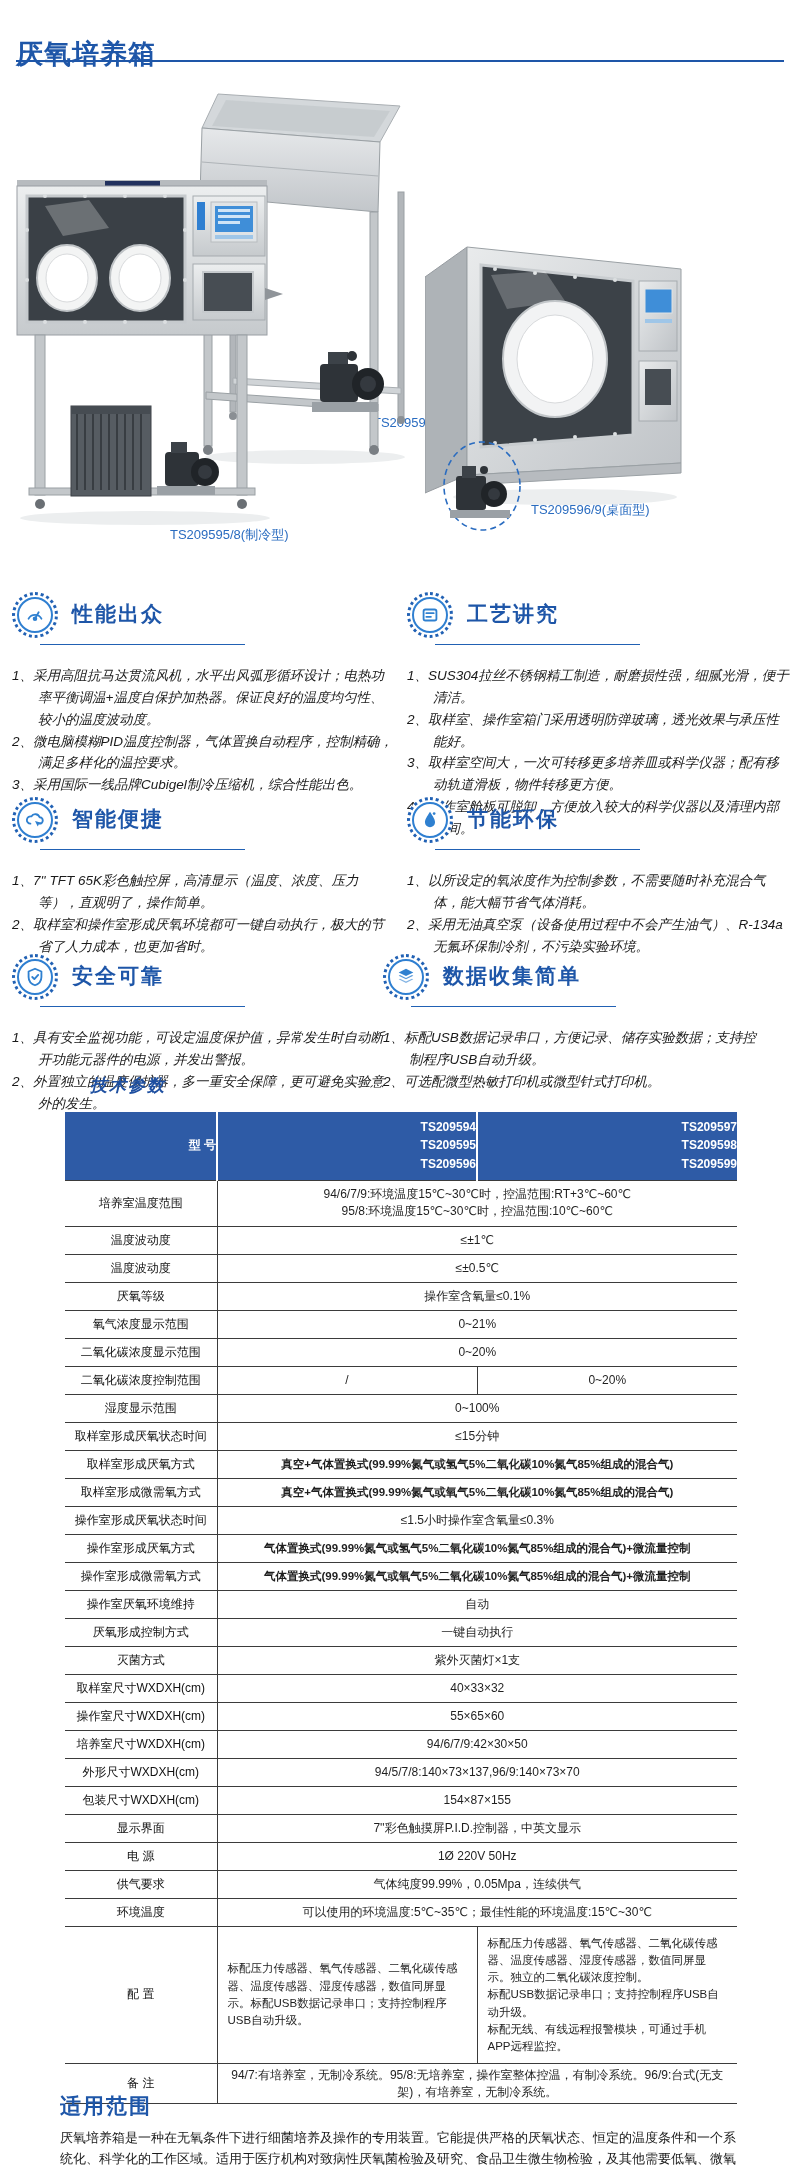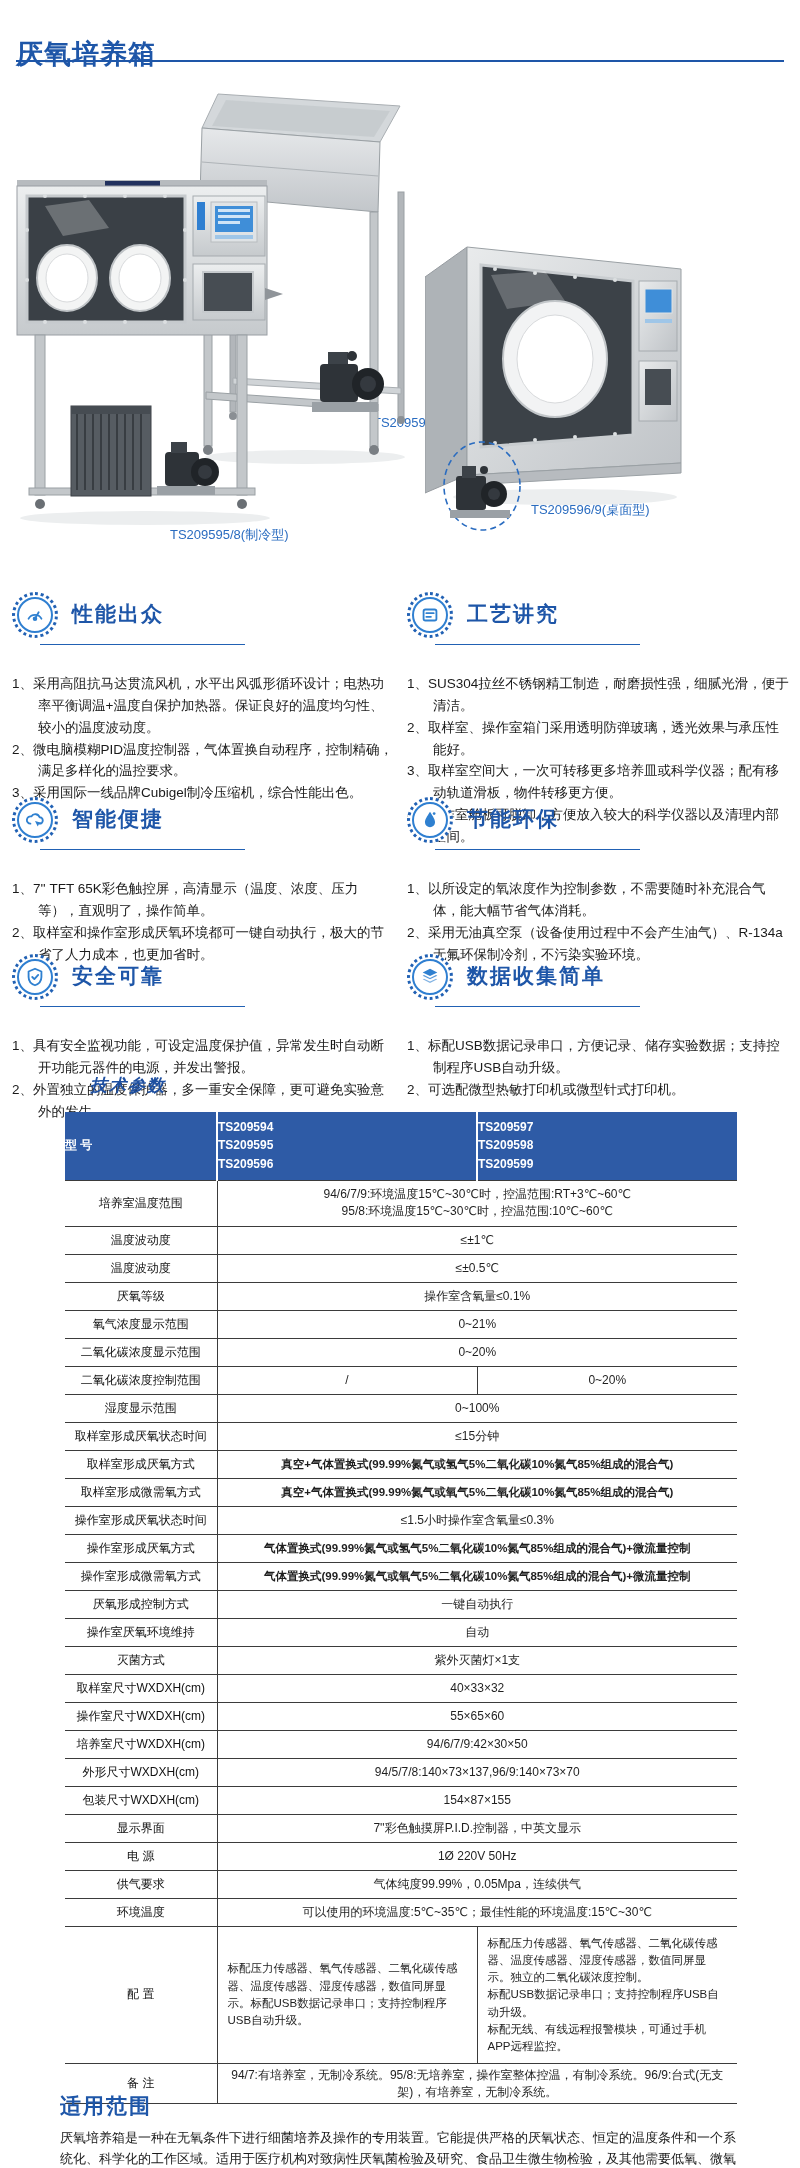--- a/index.html
+++ b/index.html
@@ -32,36 +32,36 @@
   }
   .badge-inner {
     width:36px; height:36px; border-radius:50%; border:2px solid #2f7fd1;
     display:flex; align-items:center; justify-content:center; background:#fff;
   }
   .ftitle {
     position:absolute; left:60px; top:10px;
     font-size:21px; font-weight:bold; color:#1e56a8; letter-spacing:2px;
   }
   .fhr { height:1px; background:#2161b4; margin:2px 0 0 28px; width:205px; }
-  .fitems { margin-top:28px; }
+  .fitems { margin-top:20px;font-style:italic; }
   .fitem {
     font-size:13.5px; line-height:1.62; color:#1a1a1a;
     padding-left:26px; text-indent:-26px;
   }
   
   .spec-heading {
     position:absolute; left:90px; top:1074px;
     font-size:17px; font-weight:bold; color:#1e4fa0; letter-spacing:2px;font-style:italic;
   }
   .spec-table-wrap { position:absolute; left:65px; top:1112px; width:672px; }
   table.spec { width:100%; border-collapse:collapse; table-layout:fixed;
     border-bottom:1px solid #3b3b3b; }
   table.spec th {
     background:#2e5ba6; color:#ffffff; font-size:12px; font-weight:bold;
-    text-align:left; vertical-align:middle; white-space:pre-line;
+    text-align:right; vertical-align:middle; white-space:pre-line;
     height:68px; line-height:1.55;
   }
   table.spec th + th { border-left:2px solid #ffffff; }
   table.spec td {
     border-top:1px solid #3b3b3b; font-size:12px; text-align:center;
     vertical-align:middle; white-space:pre-line; padding:2px 4px; line-height:1.4;
   }
   table.spec tr { height:28px; }
   table.spec td.lbl { border-right:1px solid #3b3b3b; color:#111; }
   table.spec td.val + td.val { border-left:1px solid #3b3b3b; }
@@ -314,21 +314,21 @@
       </span>
     <h2 class="ftitle">安全可靠</h2>
   </div>
   <div class="fhr"></div>
   <div class="fitems">
       <p class="fitem">1、具有安全监视功能，可设定温度保护值，异常发生时自动断开功能元器件的电源，并发出警报。</p>
       <p class="fitem">2、外置独立的温度保护器，多一重安全保障，更可避免实验意外的发生。</p>
     </div>
 </section>
 
-<section class="feature" style="left:407px;top:952px;width:385px">
+<section class="feature" style="left:383px;top:952px;width:385px">
   <div class="fhead">
     <span class="badge">
         <span class="badge-inner">
       <svg width="22" height="22" viewBox="0 0 24 24" fill="#2f80d0">
         <polygon points="12,3 20,7 12,11 4,7"></polygon>
         <polygon points="12,13 5.5,9.8 4,10.5 12,14.5 20,10.5 18.5,9.8" opacity="0.8"></polygon>
         <polygon points="12,17 5.5,13.8 4,14.5 12,18.5 20,14.5 18.5,13.8" opacity="0.6"></polygon>
       </svg>
         </span>
       </span>
@@ -414,26 +414,26 @@
         </tr>
         <tr>
           <td class="lbl">操作室形成厌氧方式</td>
           <td colspan="2" class="val bold">气体置换式(99.99%氮气或氢气5%二氧化碳10%氮气85%组成的混合气)+微流量控制</td>
         </tr>
         <tr>
           <td class="lbl">操作室形成微需氧方式</td>
           <td colspan="2" class="val bold">气体置换式(99.99%氮气或氧气5%二氧化碳10%氮气85%组成的混合气)+微流量控制</td>
         </tr>
         <tr>
+          <td class="lbl">操作室厌氧环境维持</td>
+          <td colspan="2" class="val">自动</td>
+        </tr>
+        <tr>
           <td class="lbl">厌氧形成控制方式</td>
           <td colspan="2" class="val">一键自动执行</td>
-        </tr>
-        <tr>
-          <td class="lbl">操作室厌氧环境维持</td>
-          <td colspan="2" class="val">自动</td>
         </tr>
         <tr>
           <td class="lbl">灭菌方式</td>
           <td colspan="2" class="val">紫外灭菌灯×1支</td>
         </tr>
         <tr>
           <td class="lbl">取样室尺寸WXDXH(cm)</td>
           <td colspan="2" class="val">40×33×32</td>
         </tr>
         <tr>

